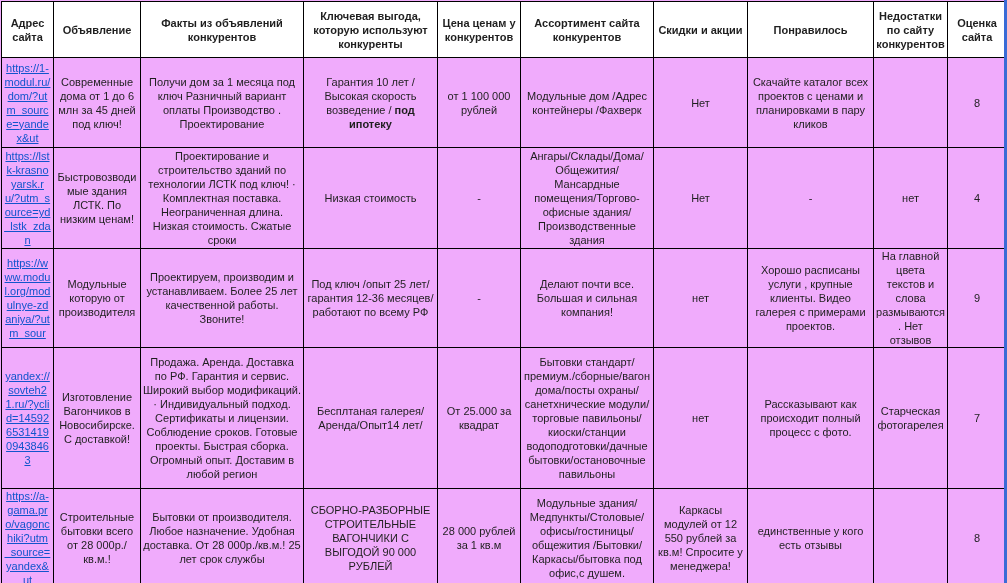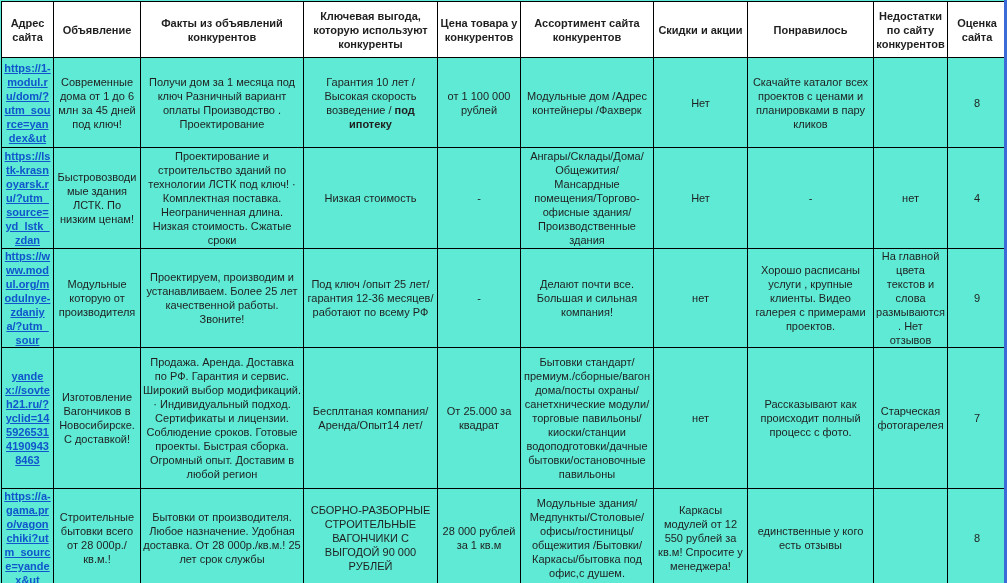--- a/index.html
+++ b/index.html
@@ -6,21 +6,21 @@
     margin: 0;
     padding: 0;
     background: #ffffff;
     font-family: "Liberation Sans", "DejaVu Sans", sans-serif;
   }
   .sheet {
     position: relative;
     width: 1007px;
     height: 583px;
     overflow: hidden;
-    background: #5eead4;
+    background: #f0abfc;
   }
   table.grid {
     border-collapse: collapse;
     table-layout: fixed;
     width: 1005px;
     margin-top: 1px;
     margin-left: 1px;
   }
   table.grid col.c1  { width: 52px;  }
   table.grid col.c2  { width: 87px;  }
@@ -54,21 +54,20 @@
   tr.r1     { height: 101px; margin-top: 12px; }
   tr.r2     { height: 99px; }
   tr.r3     { height: 141px; }
   tr.r4     { height: 94px; }
 
   td.urlcell a {
     color: #1155cc;
     text-decoration: underline;
     word-break: break-all;
     cursor: pointer;
-    font-weight: bold;
   }
   .b { font-weight: bold; }
 
   .edge-line {
     position: absolute;
     top: 0;
     right: 0;
     width: 3px;
     height: 583px;
     background: #3a6bd6;
@@ -90,21 +89,21 @@
         <col class="c8">
         <col class="c9">
         <col class="c10">
     </colgroup>
     <thead>
       <tr class="hdr">
         <th>Адрес сайта</th>
         <th>Объявление</th>
         <th>Факты из объявлений конкурентов</th>
         <th>Ключевая выгода, которую используют конкуренты</th>
-        <th>Цена товара у конкурентов</th>
+        <th>Цена ценам у конкурентов</th>
         <th>Ассортимент сайта конкурентов</th>
         <th>Скидки и акции</th>
         <th>Понравилось</th>
         <th>Недостатки по сайту конкурентов</th>
         <th>Оценка сайта</th>
       </tr>
     </thead>
     <tbody>
       <tr class="r0">
         <td class="urlcell"><a>https://1-modul.ru/dom/?utm_source=yandex&amp;ut</a></td>
@@ -139,21 +138,21 @@
         <td>Делают почти все. Большая и сильная компания!</td>
         <td>нет</td>
         <td>Хорошо расписаны услуги , крупные клиенты. Видео галерея с примерами проектов.</td>
         <td>На главной цвета текстов и слова размываются . Нет отзывов</td>
         <td>9</td>
       </tr>
       <tr class="r3">
         <td class="urlcell"><a>yandex://sovteh21.ru/?yclid=14592653141909438463</a></td>
         <td>Изготовление Вагончиков в Новосибирске. С доставкой!</td>
         <td>Продажа. Аренда. Доставка по РФ. Гарантия и сервис. Широкий выбор модификаций. · Индивидуальный подход. Сертификаты и лицензии. Соблюдение сроков. Готовые проекты. Быстрая сборка. Огромный опыт. Доставим в любой регион</td>
-        <td><span>Бесплтаная компания/Аренда/Опыт14 лет/</span><span class="b"></span></td>
+        <td><span>Бесплтаная галерея/Аренда/Опыт14 лет/</span><span class="b"></span></td>
         <td>От 25.000 за квадрат</td>
         <td>Бытовки стандарт/премиум./сборные/вагон дома/посты охраны/санетхнические модули/торговые павильоны/киоски/станции водоподготовки/дачные бытовки/остановочные павильоны</td>
         <td>нет</td>
         <td>Рассказывают как происходит полный процесс с фото.</td>
         <td>Старческая фотогарелея</td>
         <td>7</td>
       </tr>
       <tr class="r4">
         <td class="urlcell"><a>https://a-gama.pro/vagonchiki?utm_source=yandex&amp;ut</a></td>
         <td>Строительные бытовки всего от 28 000р./кв.м.!</td>

